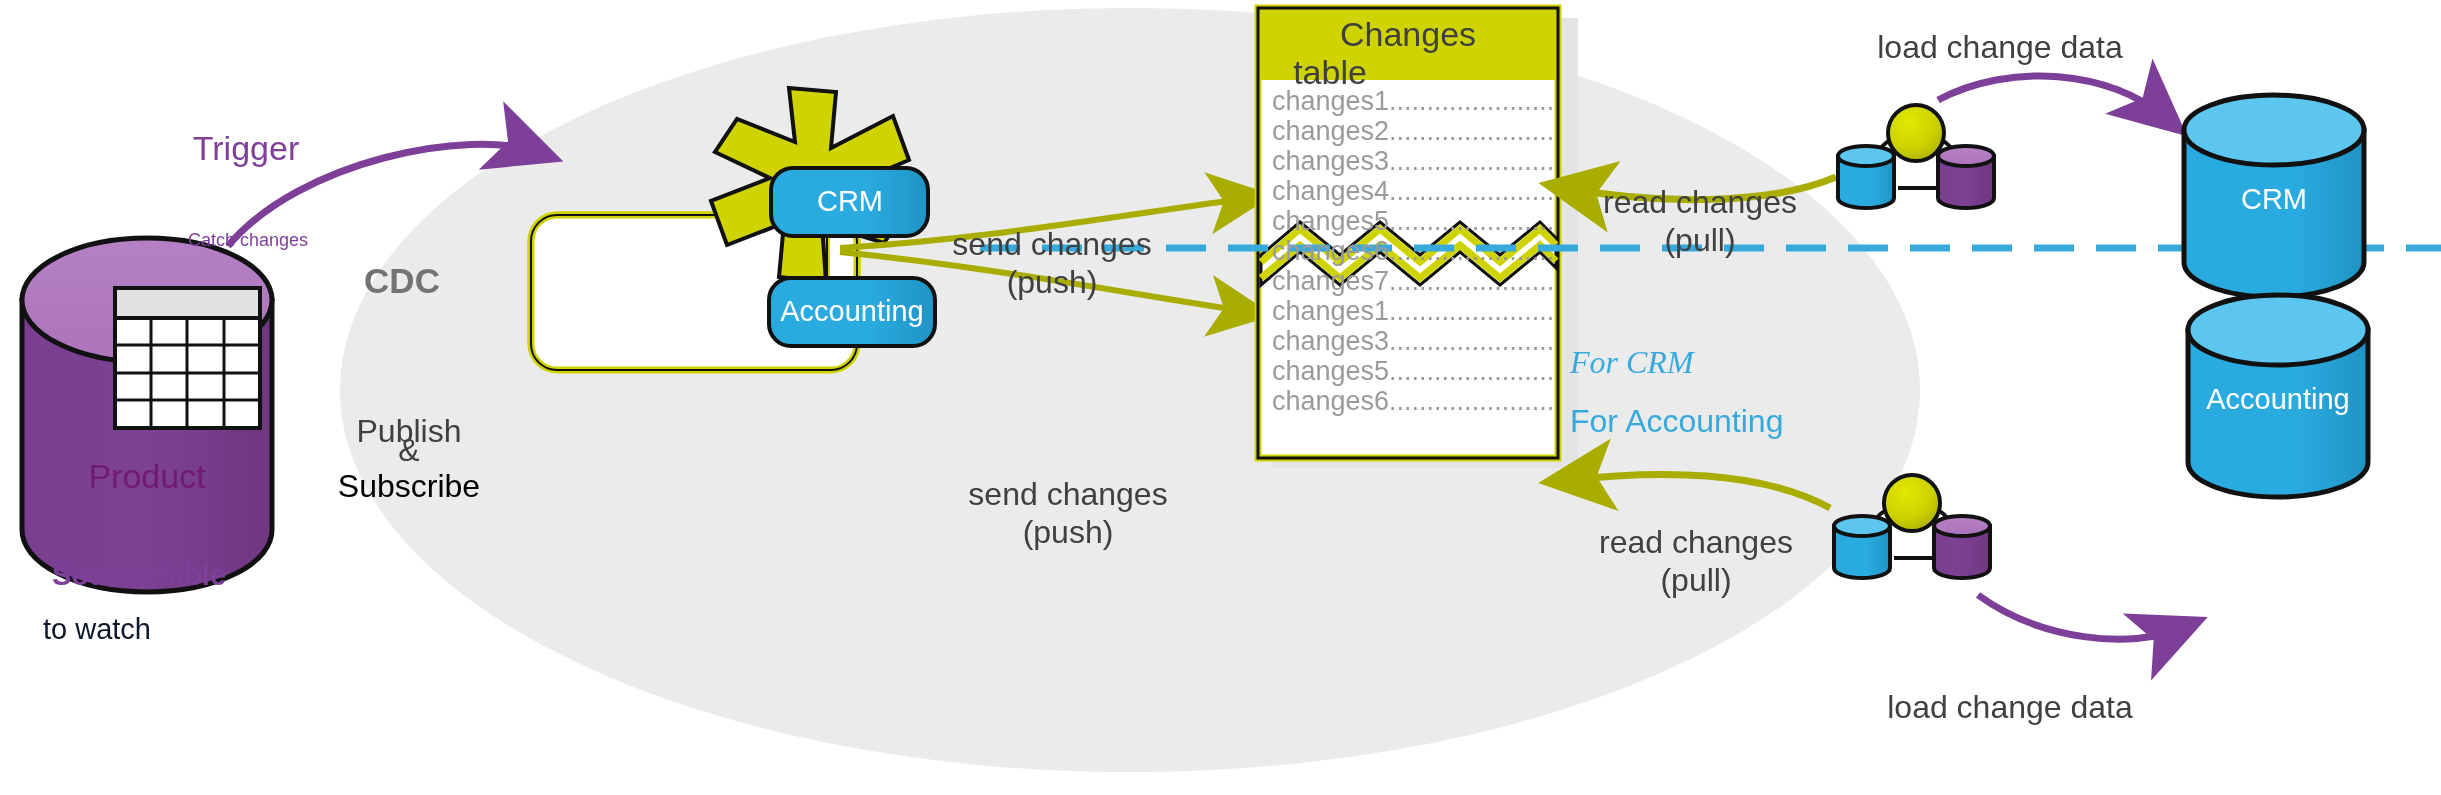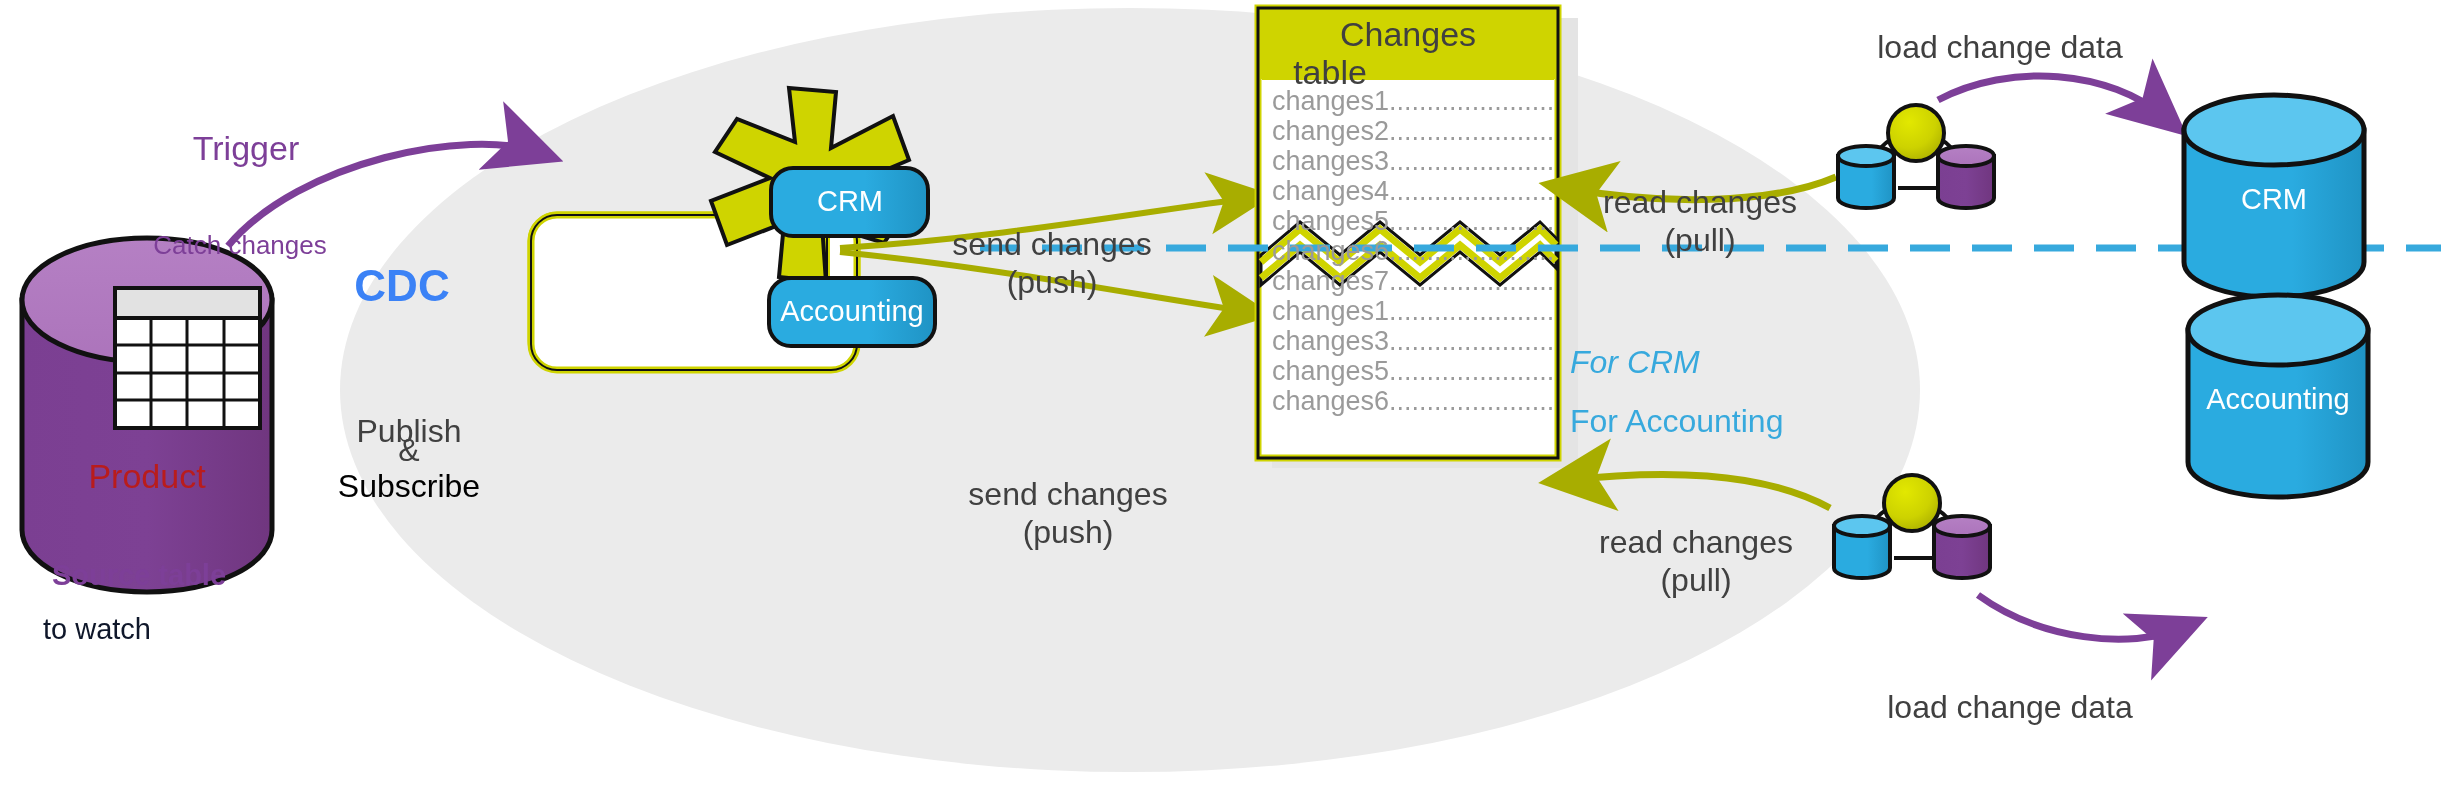--- a/index.html
+++ b/index.html
@@ -134,29 +134,29 @@
       <path d="M2184,130 L2184,262 A90,35 0 0 0 2364,262 L2364,130 Z" fill="url(#gBlueBody)" stroke="#111" stroke-width="5"></path>
       <ellipse cx="2274" cy="130" rx="90" ry="35" fill="#5cc6ef" stroke="#111" stroke-width="5"></ellipse>
     </g>
 
     <g>
       <path d="M2188,330 L2188,462 A90,35 0 0 0 2368,462 L2368,330 Z" fill="url(#gBlueBody)" stroke="#111" stroke-width="5"></path>
       <ellipse cx="2278" cy="330" rx="90" ry="35" fill="#5cc6ef" stroke="#111" stroke-width="5"></ellipse>
     </g>
   </svg>
 
-  <div class="txt ctr" style="left:147px;top:458px;font-size:34px;color:#b91c1c;">Product</div>
+  <div class="txt ctr" style="left:147px;top:458px;font-size:34px;color:#701a75;">Product</div>
 
   <div class="txt ctr" style="left:97px;top:560px;font-size:29px;font-weight:bold;color:#7d3f98;margin-left:42px;">Source table</div>
   <div class="txt ctr" style="left:97px;top:614px;font-size:29px;font-weight:normal;color:#0f172a;">to watch</div>
 
   <div class="txt ctr" style="left:246px;top:130px;font-size:34px;color:#7d3f98;">Trigger</div>
-  <div class="txt ctr" style="left:240px;top:231px;font-size:26px;color:#7d3f98;">Catch changes</div>
-
-  <div class="txt ctr" style="left:402px;top:262px;font-size:44px;font-weight:bold;color:#3b82f6;">CDC</div>
+  <div class="txt ctr" style="left:248px;top:231px;font-size:18px;color:#7d3f98;">Catch changes</div>
+
+  <div class="txt ctr" style="left:402px;top:262px;font-size:35px;font-weight:bold;color:#737373;">CDC</div>
   <div class="txt ctr" style="left:409px;top:414px;font-size:32px;color:#404040;">Publish</div>
   <div class="txt ctr" style="left:409px;top:433px;font-size:32px;color:#404040;">&amp;</div>
   <div class="txt ctr" style="left:409px;top:469px;font-size:32px;color:#000000;">Subscribe</div>
 
   <div class="txt ctr" style="left:850px;top:186px;font-size:29px;color:#ffffff;">CRM</div>
   <div class="txt ctr" style="left:852px;top:296px;font-size:29px;color:#ffffff;">Accounting</div>
 
   <div class="txt ctr" style="left:1052px;top:227px;font-size:32px;color:#404040;">send changes</div>
   <div class="txt ctr" style="left:1052px;top:265px;font-size:32px;color:#404040;">(push)</div>
 
@@ -175,21 +175,21 @@
       <div style="font-size: 27px; color: rgb(154, 154, 154); line-height: 30px; white-space: pre; font-family: &quot;Liberation Sans&quot;, sans-serif; overflow: hidden;"><span>changes6</span><span>.................................</span></div>
       <div style="font-size: 27px; color: rgb(154, 154, 154); line-height: 30px; white-space: pre; font-family: &quot;Liberation Sans&quot;, sans-serif; overflow: hidden;"><span>changes7</span><span>.................................</span></div>
     </div>
   <div style="position:absolute;left:1272px;top:296px;width:280px;">
       <div style="font-size: 27px; color: rgb(154, 154, 154); line-height: 30px; white-space: pre; font-family: &quot;Liberation Sans&quot;, sans-serif; overflow: hidden;"><span>changes1</span><span>.................................</span></div>
       <div style="font-size: 27px; color: rgb(154, 154, 154); line-height: 30px; white-space: pre; font-family: &quot;Liberation Sans&quot;, sans-serif; overflow: hidden;"><span>changes3</span><span>.................................</span></div>
       <div style="font-size: 27px; color: rgb(154, 154, 154); line-height: 30px; white-space: pre; font-family: &quot;Liberation Sans&quot;, sans-serif; overflow: hidden;"><span>changes5</span><span>.................................</span></div>
       <div style="font-size: 27px; color: rgb(154, 154, 154); line-height: 30px; white-space: pre; font-family: &quot;Liberation Sans&quot;, sans-serif; overflow: hidden;"><span>changes6</span><span>.................................</span></div>
     </div>
 
-  <div class="txt" style="left:1570px;top:345px;font-size:32px;font-style:italic;color:#37a9dd;">For CRM</div>
+  <div class="txt" style="left:1570px;top:345px;font-size:32px;font-style:italic;color:#37a9dd;font-family:Liberation Serif, serif;">For CRM</div>
   <div class="txt" style="left:1570px;top:404px;font-size:32px;color:#37a9dd;">For Accounting</div>
 
   <div class="txt ctr" style="left:1700px;top:185px;font-size:32px;color:#404040;">read changes</div>
   <div class="txt ctr" style="left:1700px;top:223px;font-size:32px;color:#404040;">(pull)</div>
 
   <div class="txt ctr" style="left:1696px;top:525px;font-size:32px;color:#404040;">read changes</div>
   <div class="txt ctr" style="left:1696px;top:563px;font-size:32px;color:#404040;">(pull)</div>
 
   <div class="txt ctr" style="left:2000px;top:30px;font-size:32px;color:#404040;">load change data</div>
   <div class="txt ctr" style="left:2010px;top:690px;font-size:32px;color:#404040;">load change data</div>

